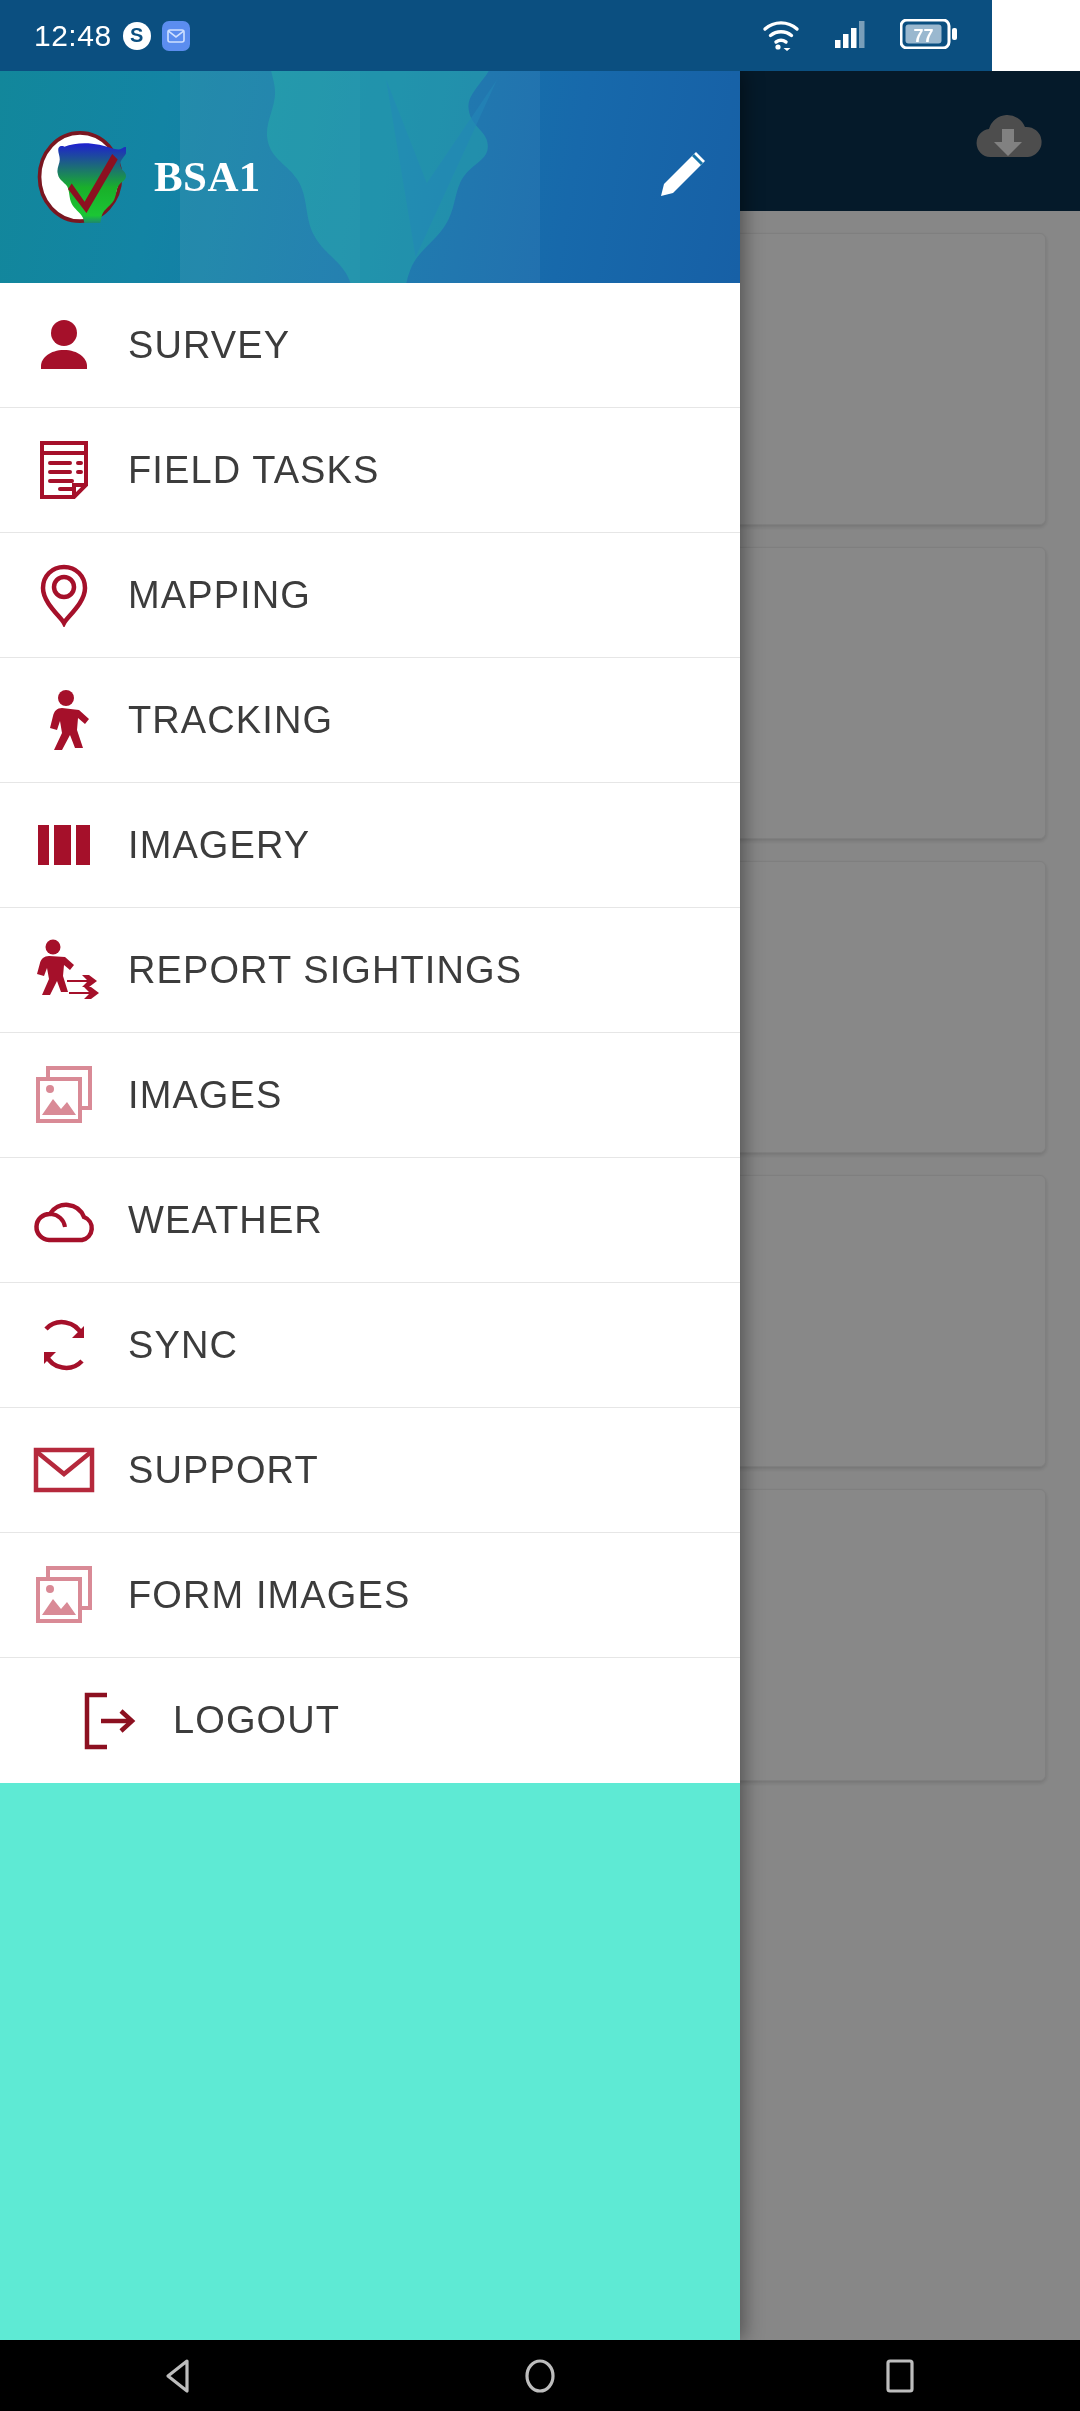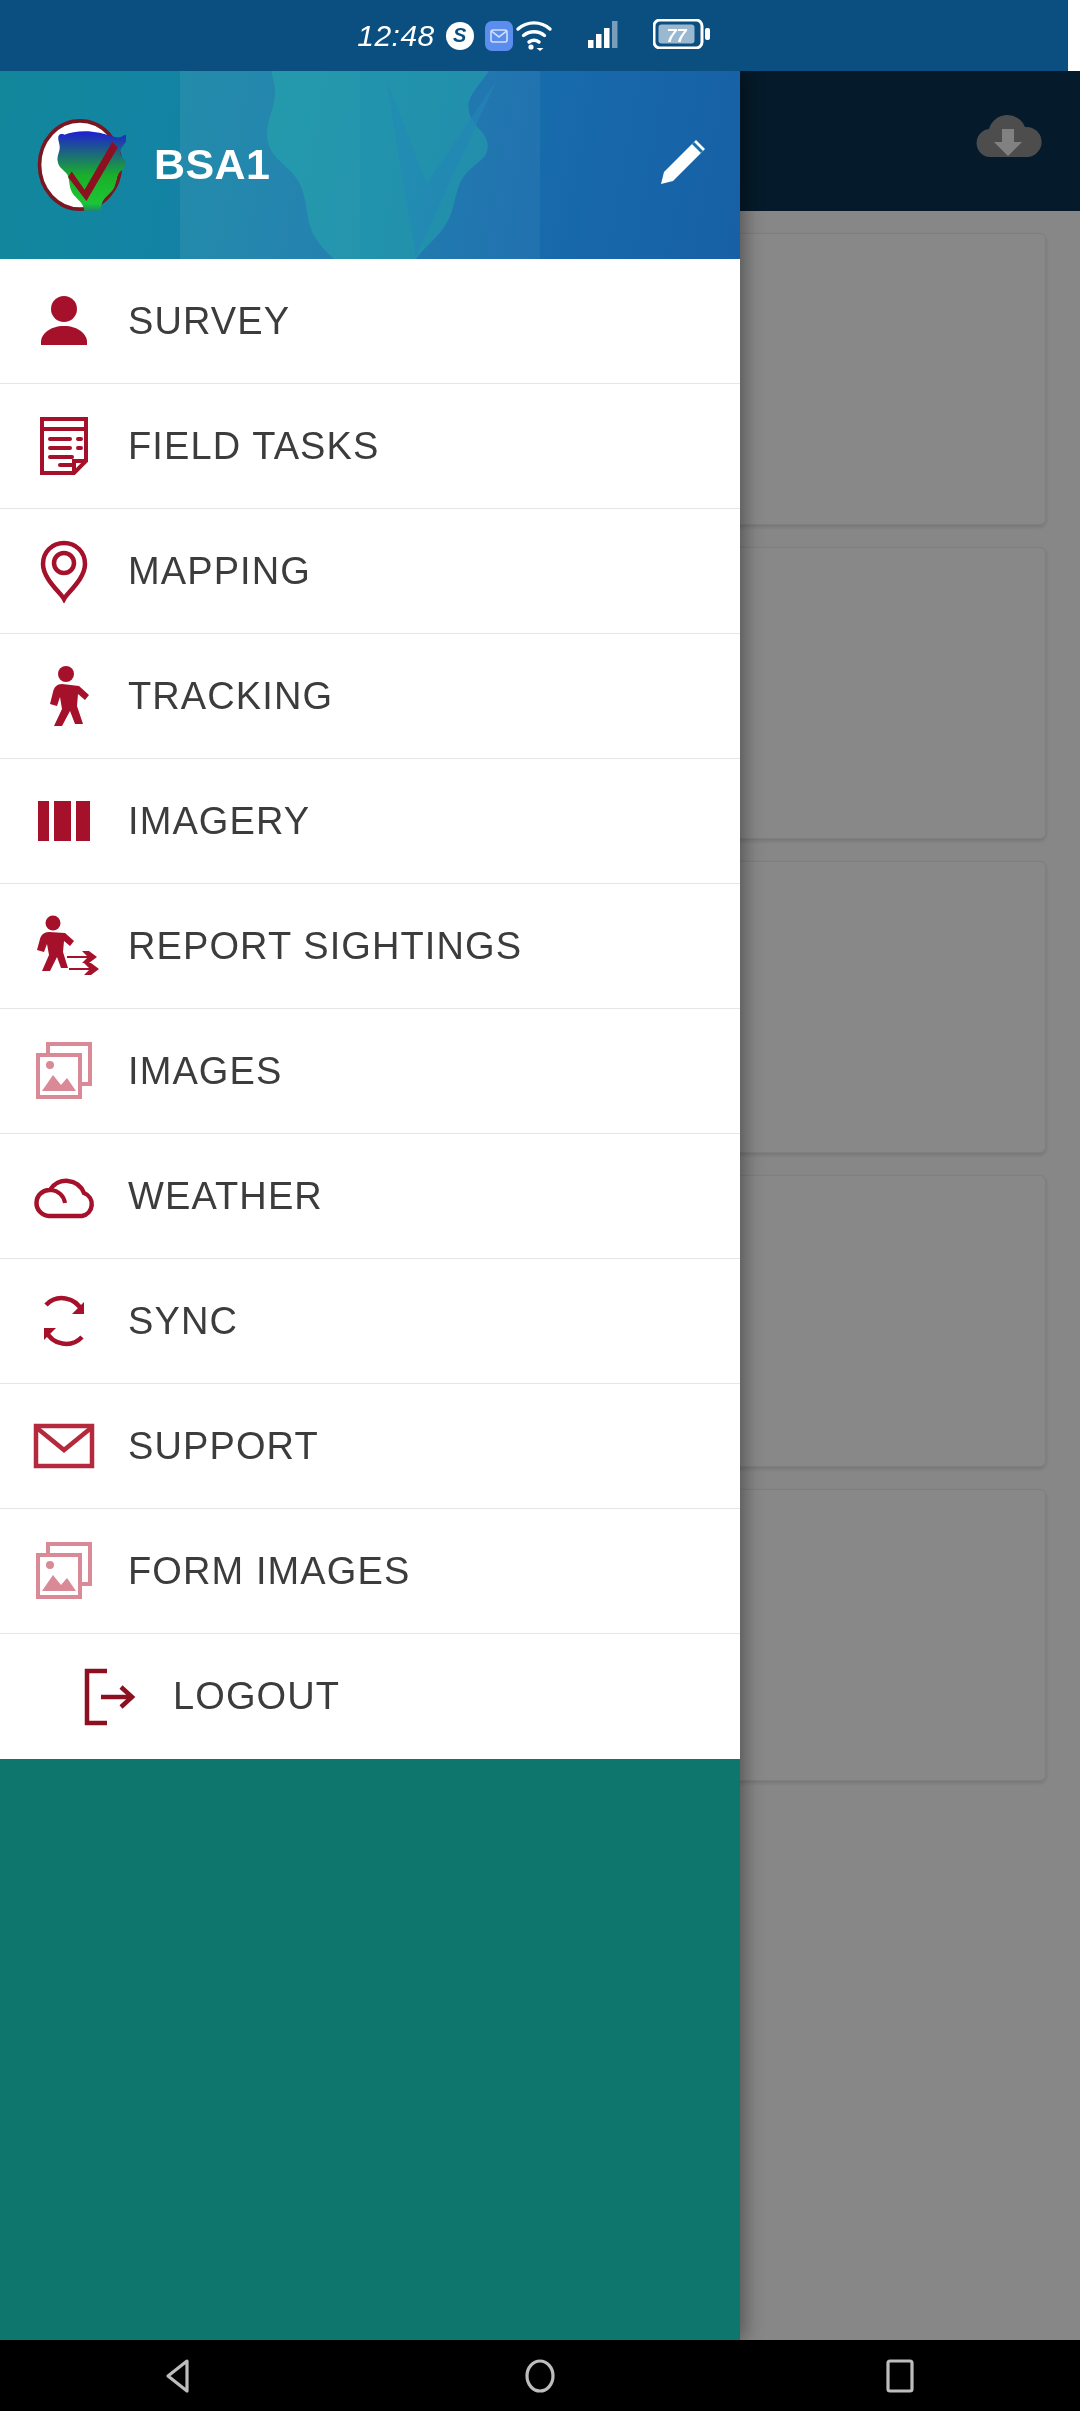--- a/index.html
+++ b/index.html
@@ -9,26 +9,25 @@
     background:#000;
     position:relative;
   }
 
   
   #app-root {
     position:absolute; left:0; top:0; width:1080px; height:2340px;
     background:#ffffff;
   }
   #status-bar {
-    position:absolute; left:0; top:0; width:1068px; height:71px;
+    position:absolute; left:0; top:0; width:992px; height:71px;
     background:#0b4f80;
-    display:flex; align-items:center; justify-content:center;
+    display:flex; align-items:center; justify-content:space-between;
     padding:0 34px;
     z-index:40;
-    font-style:italic;
   }
   .sb-left { display:flex; align-items:center; gap:11px; }
   .sb-time { color:#fff; font-size:30px; letter-spacing:0.5px; }
   .sb-badge-s {
     width:28px; height:28px; border-radius:50%;
     background:#fff; color:#0b4f80;
     font-size:20px; font-weight:bold;
     display:flex; align-items:center; justify-content:center;
   }
   .sb-badge-mail {
@@ -83,24 +82,25 @@
   #drawer {
     position:absolute; left:0; top:71px;
     width:740px; height:2269px;
     background:#ffffff;
     z-index:30;
     box-shadow:4px 0 18px rgba(0,0,0,.40);
     display:flex; flex-direction:column;
   }
   #drawer-header {
     position:relative;
-    width:740px; height:188px;
+    width:740px; height:212px;
     background:linear-gradient(100deg,#12879b 0%,#1384a4 22%,#1577ab 50%,#1769ab 76%,#1760a6 100%);
     overflow:hidden;
     flex:0 0 auto;
+    font-family:Liberation Serif, serif;
   }
   #drawer-header .africa-watermark {
     position:absolute; left:180px; top:-58px;
     width:390px; height:370px;
     opacity:.30;
   }
   #drawer-header .band1 {
     position:absolute; left:180px; top:0; width:180px; height:256px;
     background:rgba(255,255,255,.07);
   }
@@ -124,21 +124,21 @@
     letter-spacing:0.4px; line-height:1.1;
   }
   .dh-email {
     color:#e2eef4; font-size:34px; margin-top:10px;
     letter-spacing:0.2px; line-height:1.1;
   }
   .dh-edit { width:60px; height:60px; flex:0 0 auto; }
 
   #drawer-menu {
     flex:1 1 auto;
-    background:#0f766e;
+    background:#5eead4;
     overflow:hidden;
   }
   .menu-item {
     position:relative;
     display:flex; align-items:center;
     height:125px;
     border-bottom:1px solid #e6e6e6;
     padding-left:0;
     background:#fff;
   }

